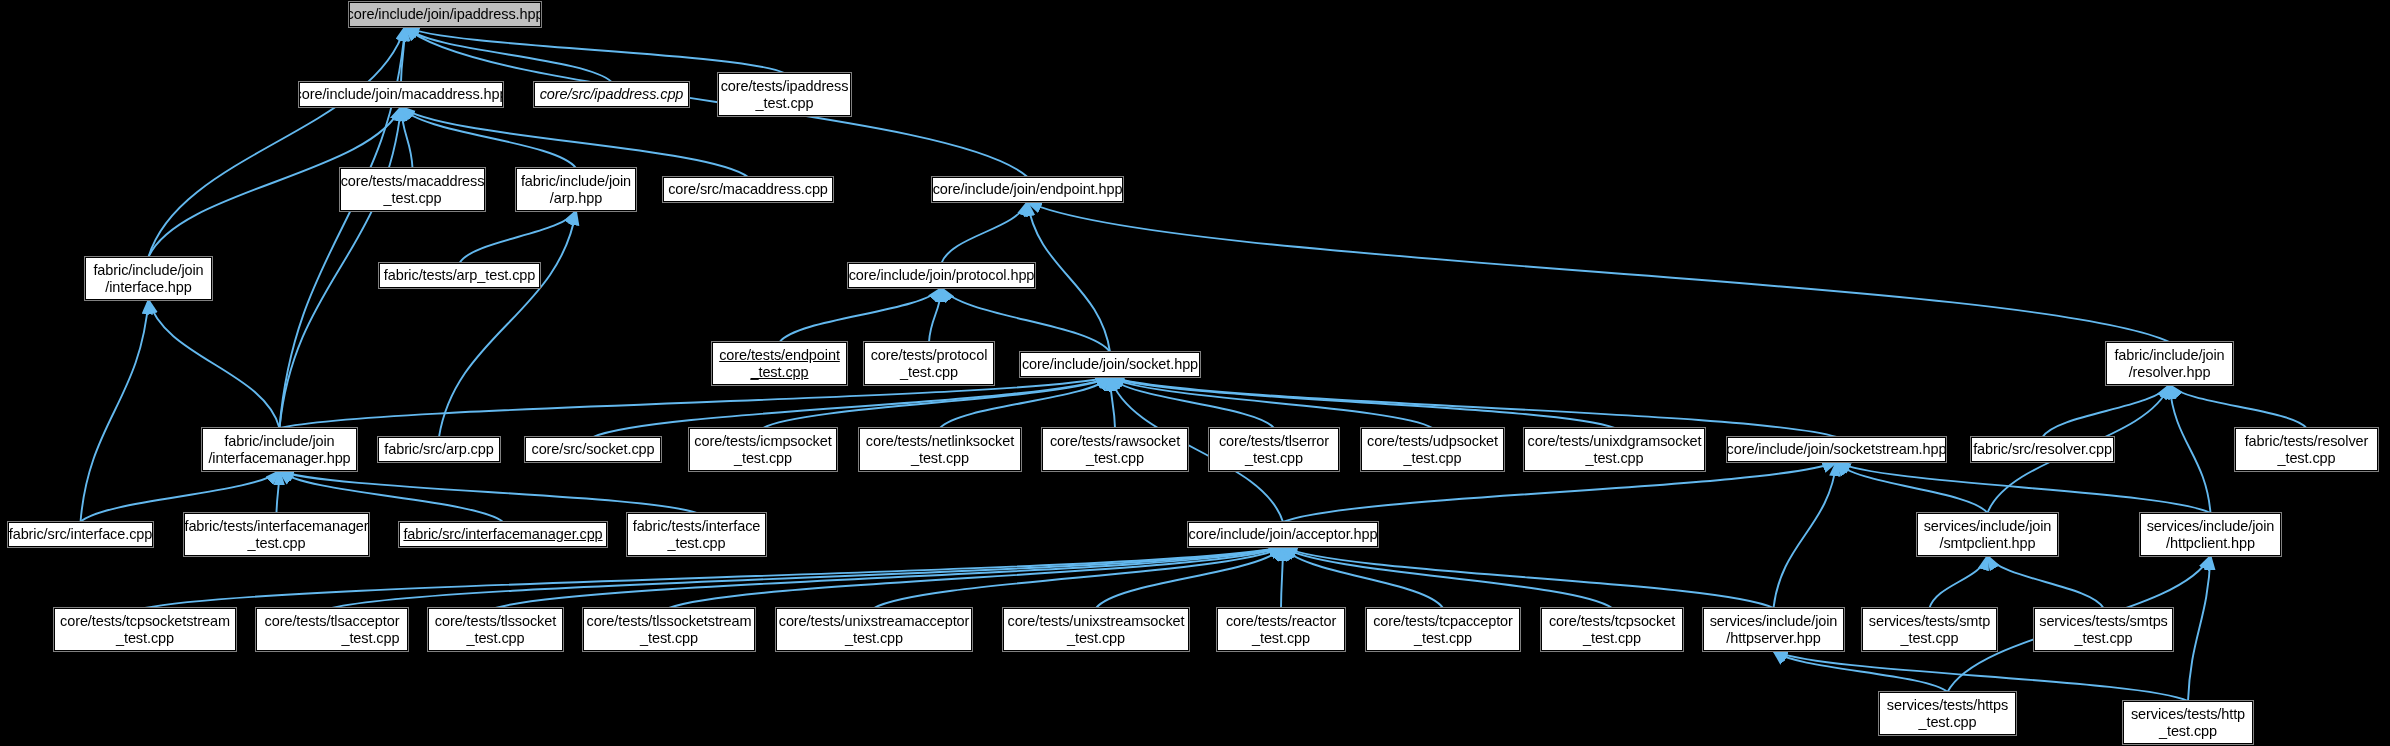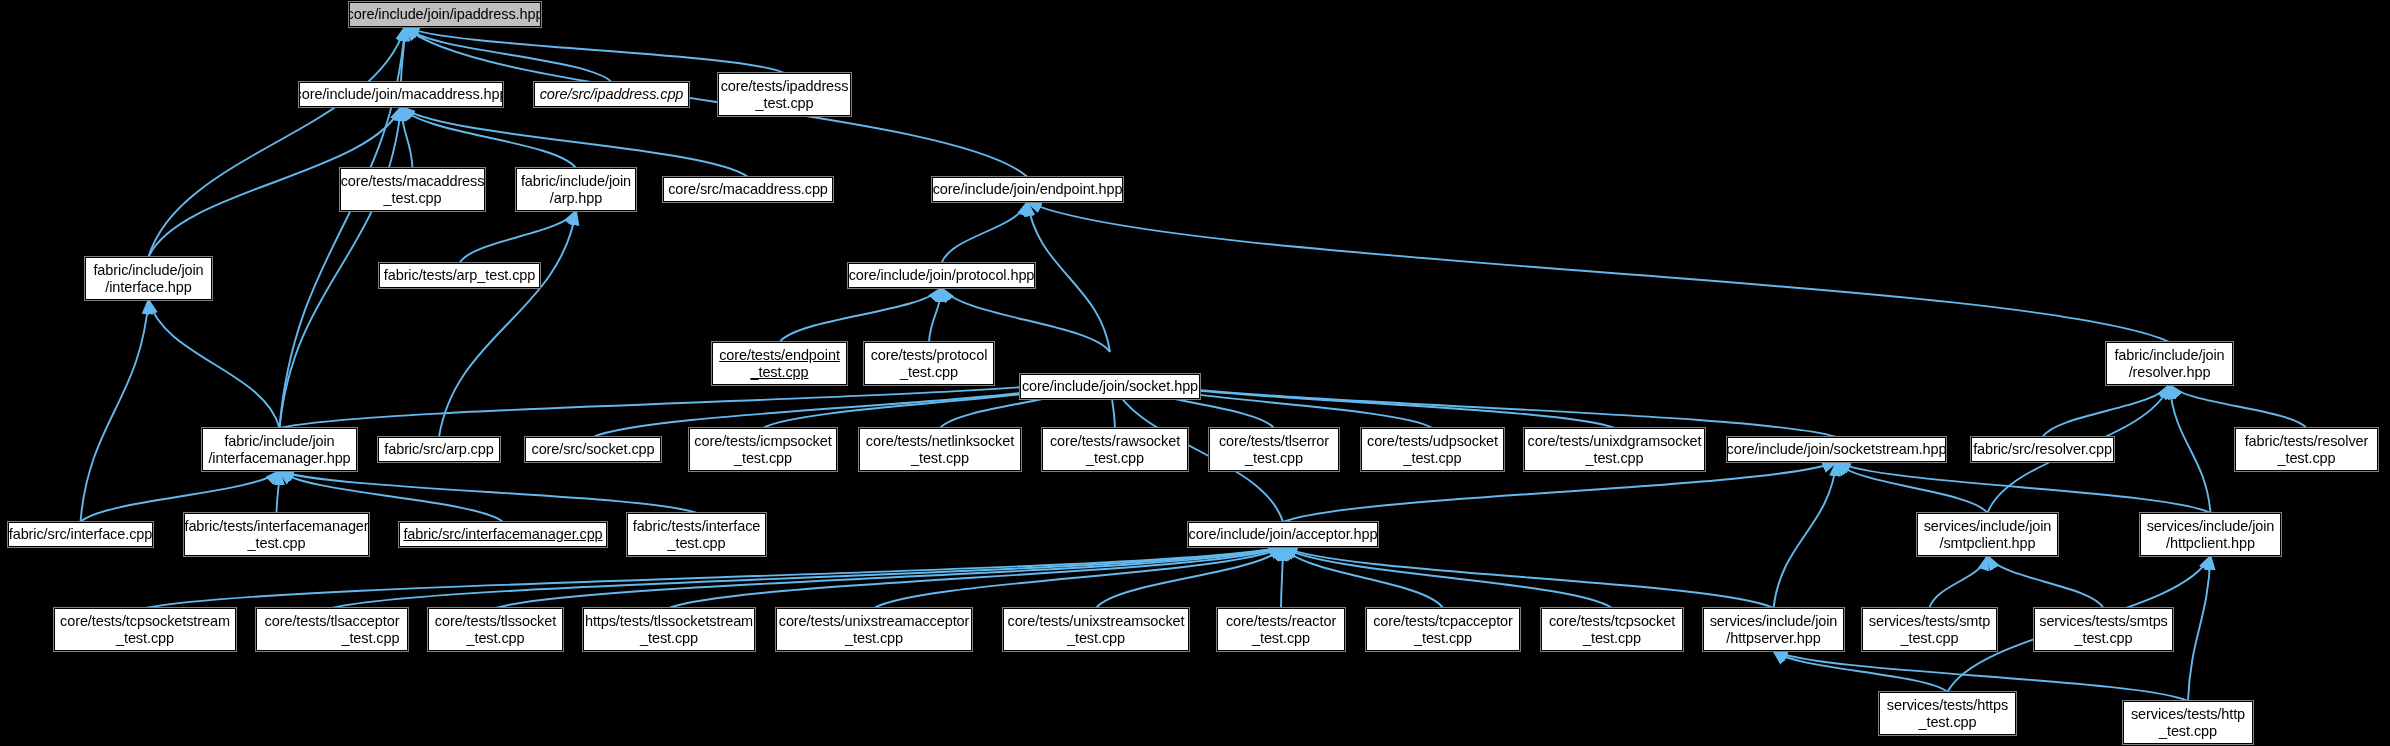--- a/index.html
+++ b/index.html
@@ -135,21 +135,21 @@
       <div class="node" style="left: 85px; top: 257px; width: 127px; height: 43px;">fabric/include/join
 /interface.hpp</div>
       <div class="node" style="left: 379px; top: 263px; width: 161px; height: 25px;">fabric/tests/arp_test.cpp</div>
       <div class="node" style="left: 848px; top: 263px; width: 187px; height: 25px;">core/include/join/protocol.hpp</div>
       <div class="node" style="left: 2106px; top: 342px; width: 127px; height: 43px;">fabric/include/join
 /resolver.hpp</div>
       <div class="node" style="left: 712px; top: 342px; width: 135px; height: 43px; text-decoration: underline;">core/tests/endpoint
 _test.cpp</div>
       <div class="node" style="left: 864px; top: 342px; width: 130px; height: 43px;">core/tests/protocol
 _test.cpp</div>
-      <div class="node" style="left: 1020px; top: 352px; width: 180px; height: 25px; margin-top: 22px;">core/include/join/socket.hpp</div>
+      <div class="node" style="left: 1020px; top: 352px; width: 180px; height: 25px;">core/include/join/socket.hpp</div>
       <div class="node" style="left: 202px; top: 428px; width: 155px; height: 43px;">fabric/include/join
 /interfacemanager.hpp</div>
       <div class="node" style="left: 378px; top: 437px; width: 122px; height: 25px;">fabric/src/arp.cpp</div>
       <div class="node" style="left: 525px; top: 437px; width: 136px; height: 25px;">core/src/socket.cpp</div>
       <div class="node" style="left: 689px; top: 428px; width: 148px; height: 43px;">core/tests/icmpsocket
 _test.cpp</div>
       <div class="node" style="left: 859px; top: 428px; width: 162px; height: 43px;">core/tests/netlinksocket
 _test.cpp</div>
       <div class="node" style="left: 1042px; top: 428px; width: 146px; height: 43px;">core/tests/rawsocket
 _test.cpp</div>
@@ -173,21 +173,21 @@
       <div class="node" style="left: 1917px; top: 513px; width: 141px; height: 43px;">services/include/join
 /smtpclient.hpp</div>
       <div class="node" style="left: 2140px; top: 513px; width: 141px; height: 43px;">services/include/join
 /httpclient.hpp</div>
       <div class="node" style="left: 54px; top: 608px; width: 182px; height: 43px;">core/tests/tcpsocketstream
 _test.cpp</div>
       <div class="node" style="left: 256px; top: 608px; width: 152px; height: 43px; text-align: right;">core/tests/tlsacceptor
 _test.cpp</div>
       <div class="node" style="left: 428px; top: 608px; width: 135px; height: 43px;">core/tests/tlssocket
 _test.cpp</div>
-      <div class="node" style="left: 583px; top: 608px; width: 172px; height: 43px;">https/tests/tlssocketstream
+      <div class="node" style="left: 583px; top: 608px; width: 172px; height: 43px;">core/tests/tlssocketstream
 _test.cpp</div>
       <div class="node" style="left: 776px; top: 608px; width: 196px; height: 43px;">core/tests/unixstreamacceptor
 _test.cpp</div>
       <div class="node" style="left: 1003px; top: 608px; width: 186px; height: 43px;">core/tests/unixstreamsocket
 _test.cpp</div>
       <div class="node" style="left: 1217px; top: 608px; width: 128px; height: 43px;">core/tests/reactor
 _test.cpp</div>
       <div class="node" style="left: 1366px; top: 608px; width: 154px; height: 43px;">core/tests/tcpacceptor
 _test.cpp</div>
       <div class="node" style="left: 1541px; top: 608px; width: 142px; height: 43px;">core/tests/tcpsocket

